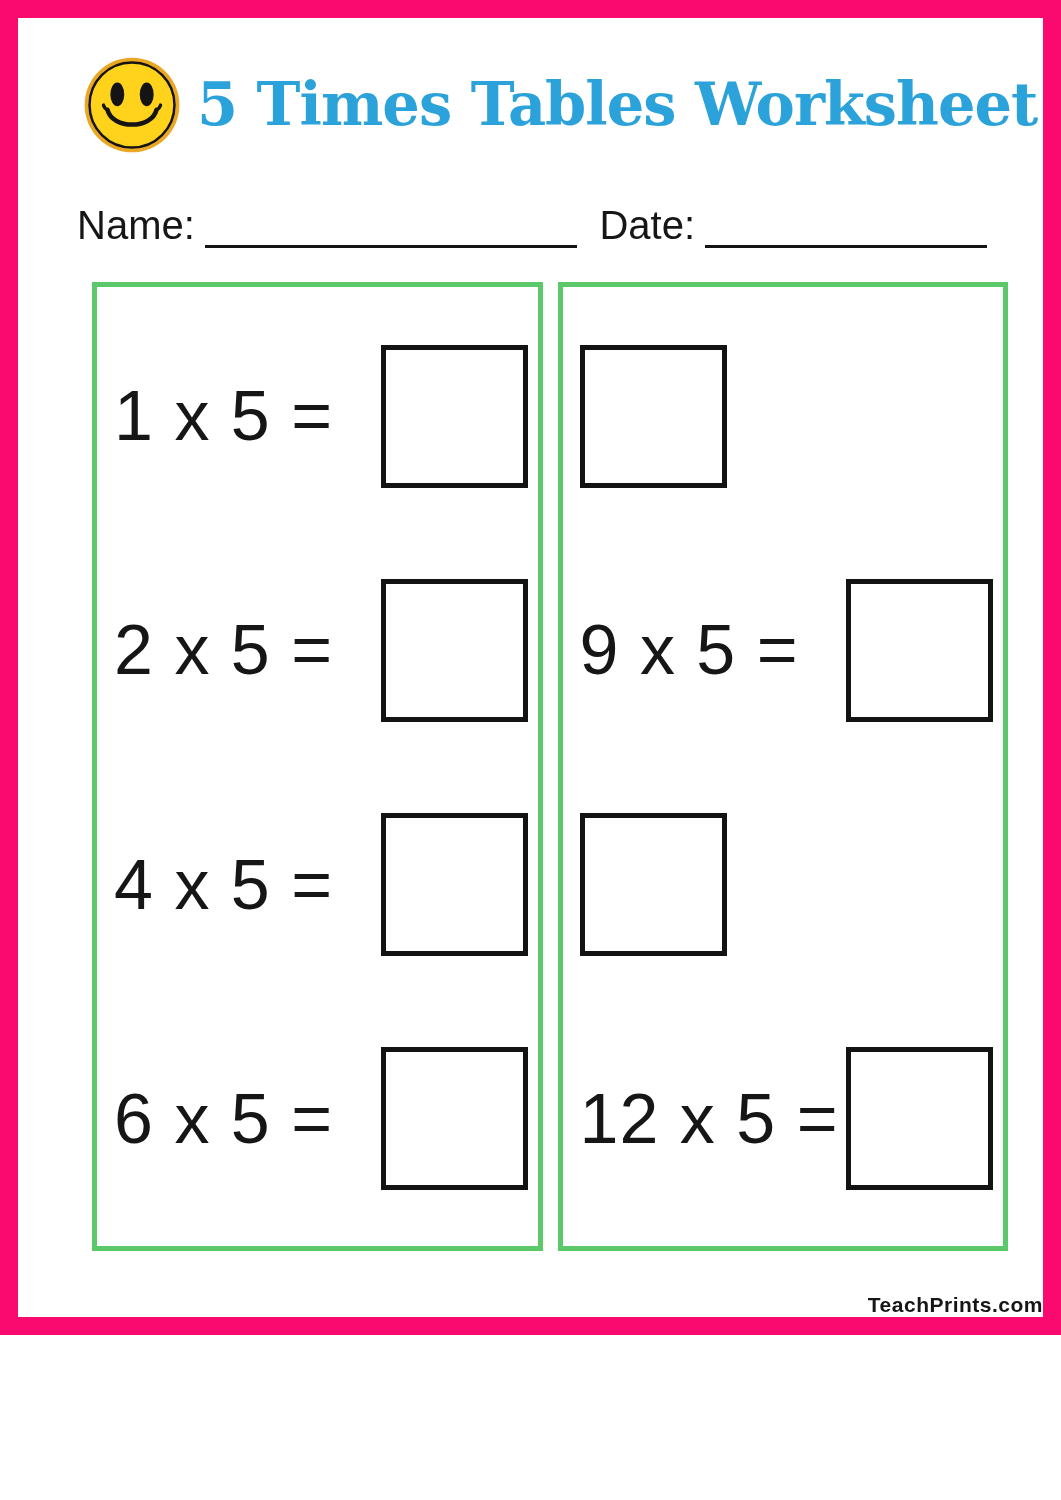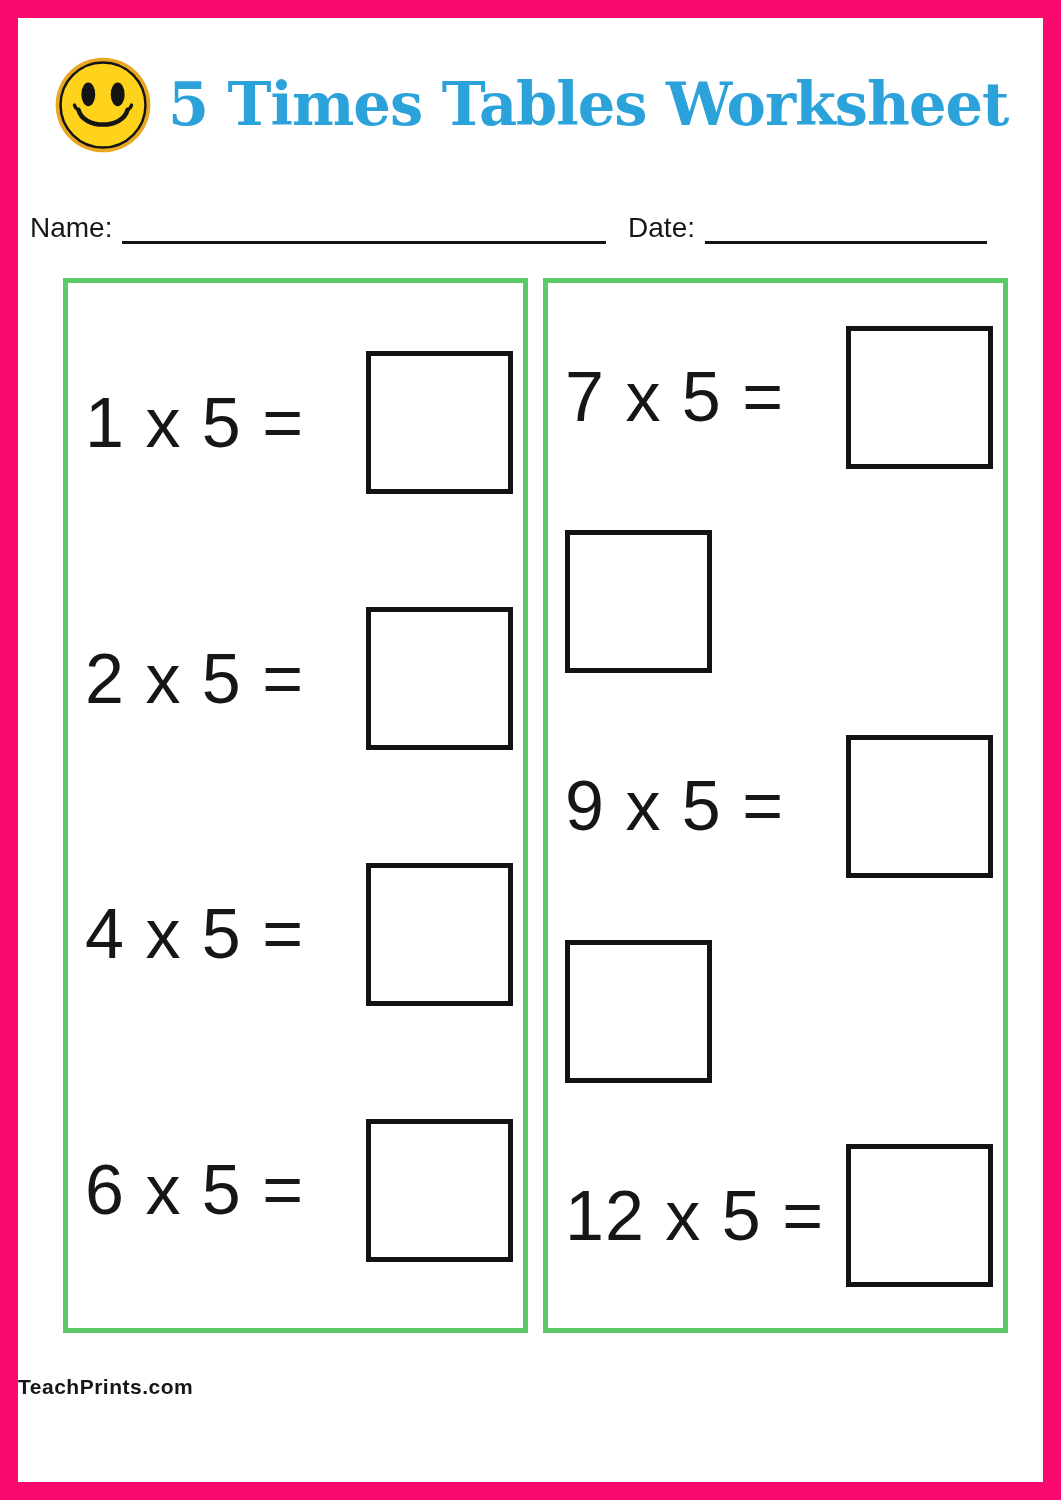--- a/index.html
+++ b/index.html
@@ -11,46 +11,46 @@
     --text-black:#161616;
   }
   *{box-sizing:border-box;}
   html,body{margin:0;padding:0;}
   body{
     width:1061px;height:1500px;
     font-family:"Liberation Sans",sans-serif;
     background:#fff;
   }
   .frame{
-    width:1061px;height:1500px;
+    width:1061px;height:1335px;
     border:18px solid var(--frame-pink);
     background:#fff;
-    display:flex;flex-direction:column;
+    display:flex;flex-direction:column;padding-left:29px;
   }
   
   .header{
     display:flex;align-items:center;
     margin:38px 20px 0 36px;
     gap:16px;
   }
   .smiley{width:98px;height:98px;flex:0 0 auto;}
   .title{
     font-family:"DejaVu Serif","Liberation Serif",serif;
     font-weight:bold;
     font-size:59px;
     line-height:1.1;
     color:var(--title-blue);
     white-space:nowrap;
     letter-spacing:-1px;
   }
   
   .namedate{
     display:flex;align-items:flex-end;
-    margin:48px 56px 0 12px;
-    font-size:28px;
+    margin:48px 56px 0 30px;
+    font-size:40px;
     color:var(--text-black);
     text-align:center;
   }
   .nd-label{padding-right:10px;line-height:1.15;}
   .writing-line{
     border-bottom:3px solid #141414;
     height:42px;
   }
   .line-name{flex:1;margin-right:22px;}
   .line-date{width:282px;}
@@ -82,21 +82,21 @@
     white-space:nowrap;
   }
   .answer-box{
     width:147px;height:143px;
     border:5px solid #131313;
     background:#fff;
     flex:0 0 auto;
   }
   
   .footer{
-    text-align:left;
+    text-align:right;
     margin-top:42px;
     font-size:21px;
     font-weight:bold;
     color:var(--text-black);
     letter-spacing:0.5px;
   }
 </style>
 </head>
 <body>
 
@@ -137,24 +137,20 @@
         <span class="answer-box"></span>
       </div>
       <div class="row">
         <span class="problem">6 x 5 =</span>
         <span class="answer-box"></span>
       </div>
     </div>
 
     <div class="column">
       <div class="row">
-        <span class="problem">7 x 5 =</span>
-        <span class="answer-box"></span>
-      </div>
-      <div class="row">
         <span class="answer-box"></span>
       </div>
       <div class="row">
         <span class="problem">9 x 5 =</span>
         <span class="answer-box"></span>
       </div>
       <div class="row">
         <span class="answer-box"></span>
       </div>
       <div class="row">

